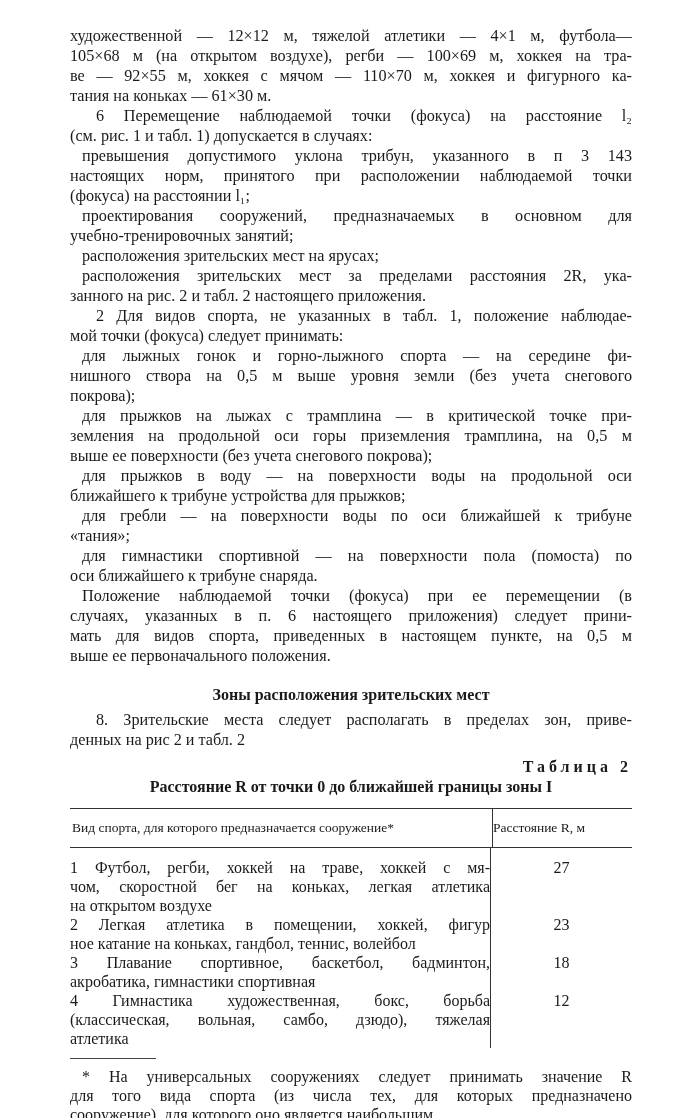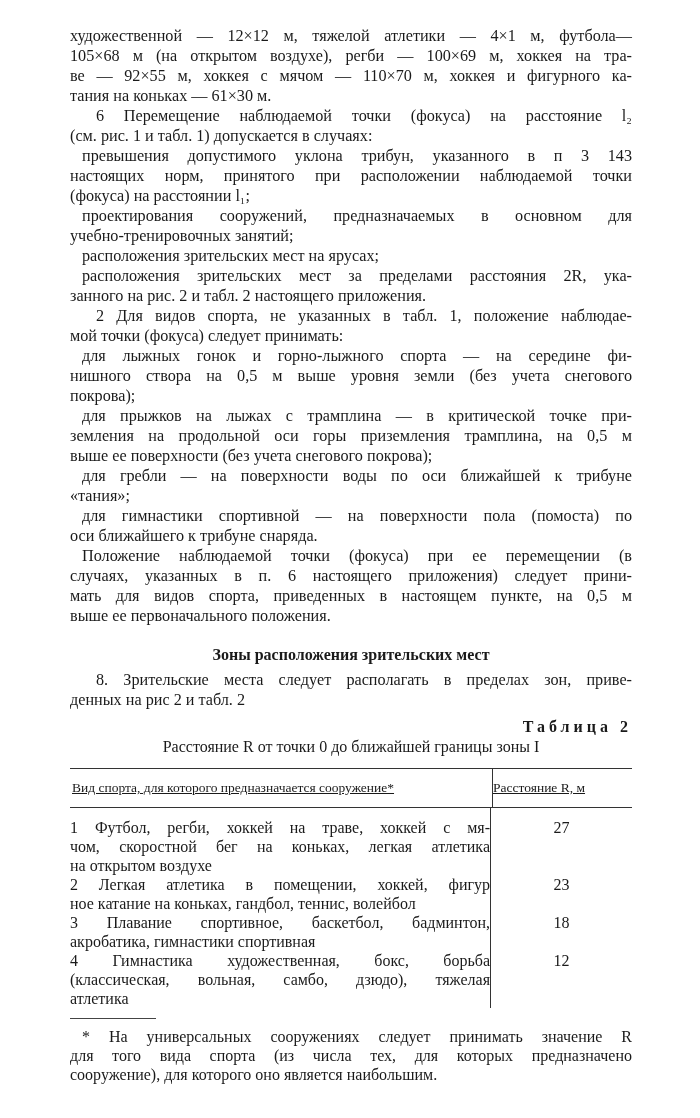--- a/index.html
+++ b/index.html
@@ -4,23 +4,23 @@
 <style>
   html, body { margin: 0; padding: 0; background: #ffffff; }
   body { width: 700px; height: 1118px; position: relative; overflow: hidden;
          font-family: "Liberation Serif", "DejaVu Serif", serif; color: #1a1a1a; }
   .page { position: absolute; left: 70px; top: 26px; width: 562px; }
   .p { font-size: 16.2px; line-height: 20px; text-align: justify; margin: 0; }
   .line { display: block; text-align: justify; text-align-last: justify; white-space: nowrap; }
   .line.last { text-align-last: left; }
   .heading { font-weight: bold; font-size: 16px; text-align: center; margin: 20px 0 6px 0; }
   .tab-label { text-align: right; font-size: 16px; letter-spacing: 4px; margin-top: 8px; font-weight: bold; }
-  .tab-title { text-align: center; font-size: 16px; font-weight: normal; margin: 2px 0 12px 0; }
+  .tab-title { text-align: center; font-size: 16px; font-weight: bold; margin: 2px 0 12px 0; }
   .tbl-rule-top { border-top: 1.5px solid #333; margin-top: 0; }
-  .tbl-head { display: flex; font-size: 13.5px; border-bottom: 1.5px solid #333; height: 38px; align-items: center; text-decoration: underline; }
+  .tbl-head { display: flex; font-size: 13.5px; border-bottom: 1.5px solid #333; height: 38px; align-items: center; }
   .tbl-head .c1 { width: 420px; padding-left: 2px; border-right: 1.5px solid #333; height: 100%; display: flex; align-items: center; }
   .tbl-head .c2 { flex: 1; }
   .tbl-body { display: flex; }
   .tbl-body .col1 { width: 420px; border-right: 1.5px solid #333; padding-top: 10px; }
   .tbl-body .col2 { flex: 1; padding-top: 10px; }
   .row-text { font-size: 16px; line-height: 19px; }
   .val { text-align: center; font-size: 16px; line-height: 19px; }
   .fn-rule { width: 86px; border-top: 1px solid #444; margin-top: 10px; }
   .footnote { font-size: 16px; line-height: 19px; margin-top: 8px; }
 </style>
@@ -65,20 +65,24 @@
 
   <div class="p">
     <span class="line" style="padding-left:12px">для лыжных гонок и горно-лыжного спорта — на середине фи-</span>
     <span class="line">нишного створа на 0,5 м выше уровня земли (без учета снегового</span>
     <span class="line last">покрова);</span>
   </div>
   <div class="p">
     <span class="line" style="padding-left:12px">для прыжков на лыжах с трамплина — в критической точке при-</span>
     <span class="line">земления на продольной оси горы приземления трамплина, на 0,5 м</span>
     <span class="line last">выше ее поверхности (без учета снегового покрова);</span>
+  </div>
+  <div class="p">
+    <span class="line" style="padding-left:12px">для прыжков в воду — на поверхности воды на продольной оси</span>
+    <span class="line last">ближайшего к трибуне устройства для прыжков;</span>
   </div>
   <div class="p">
     <span class="line" style="padding-left:12px">для гребли — на поверхности воды по оси ближайшей к трибуне</span>
     <span class="line last">«тания»;</span>
   </div>
   <div class="p">
     <span class="line" style="padding-left:12px">для гимнастики спортивной — на поверхности пола (помоста) по</span>
     <span class="line last">оси ближайшего к трибуне снаряда.</span>
   </div>
   <div class="p">

